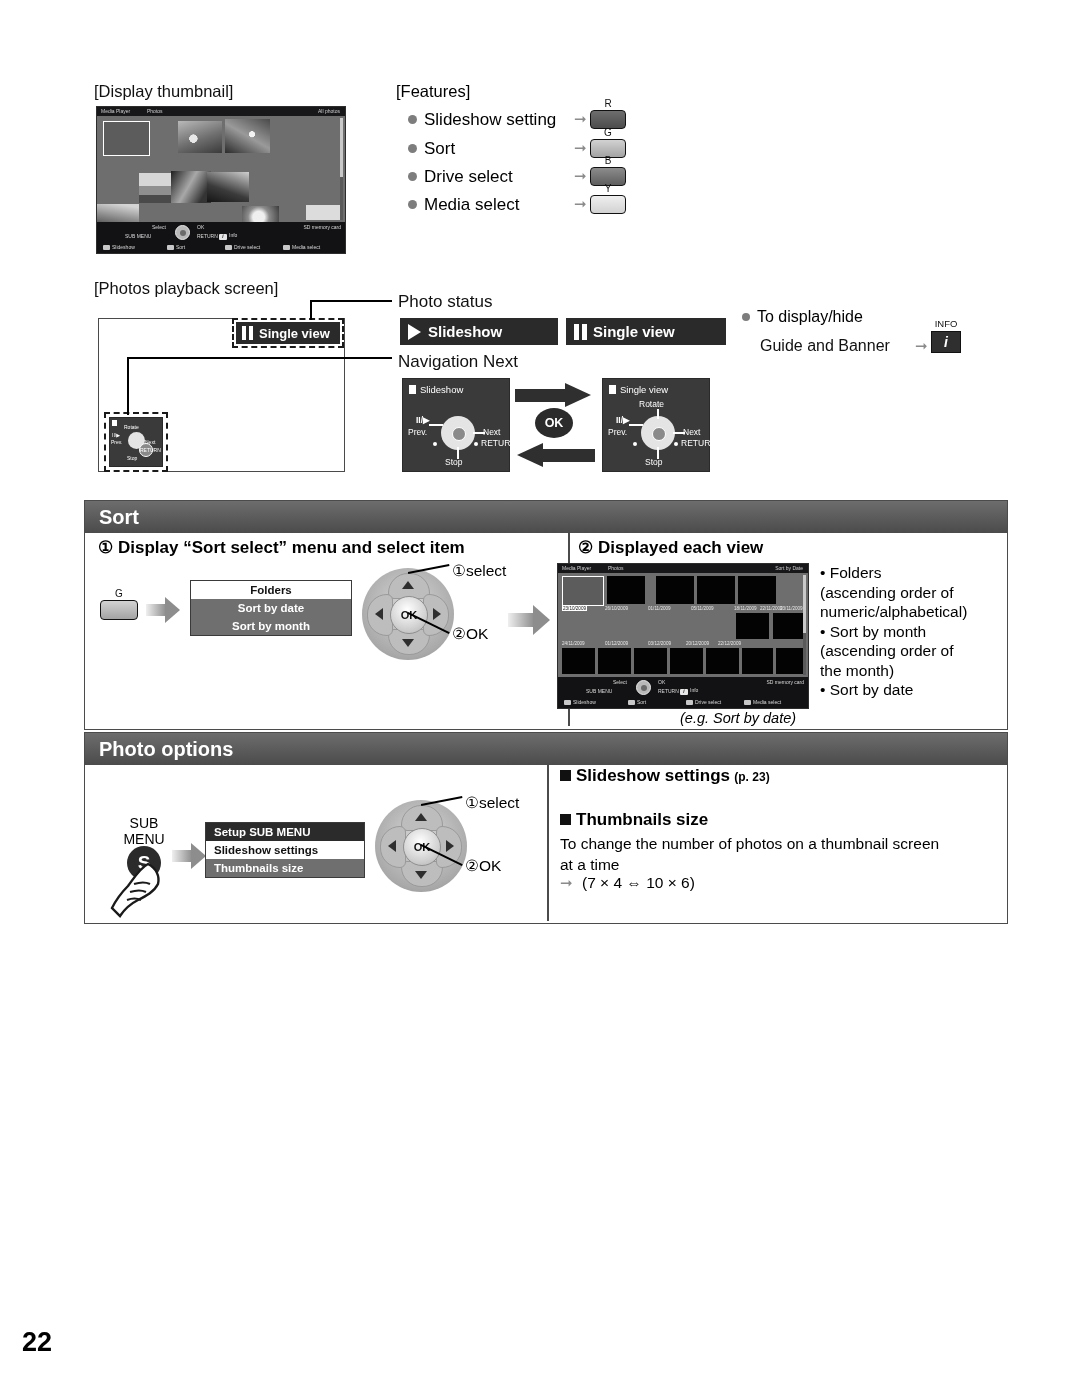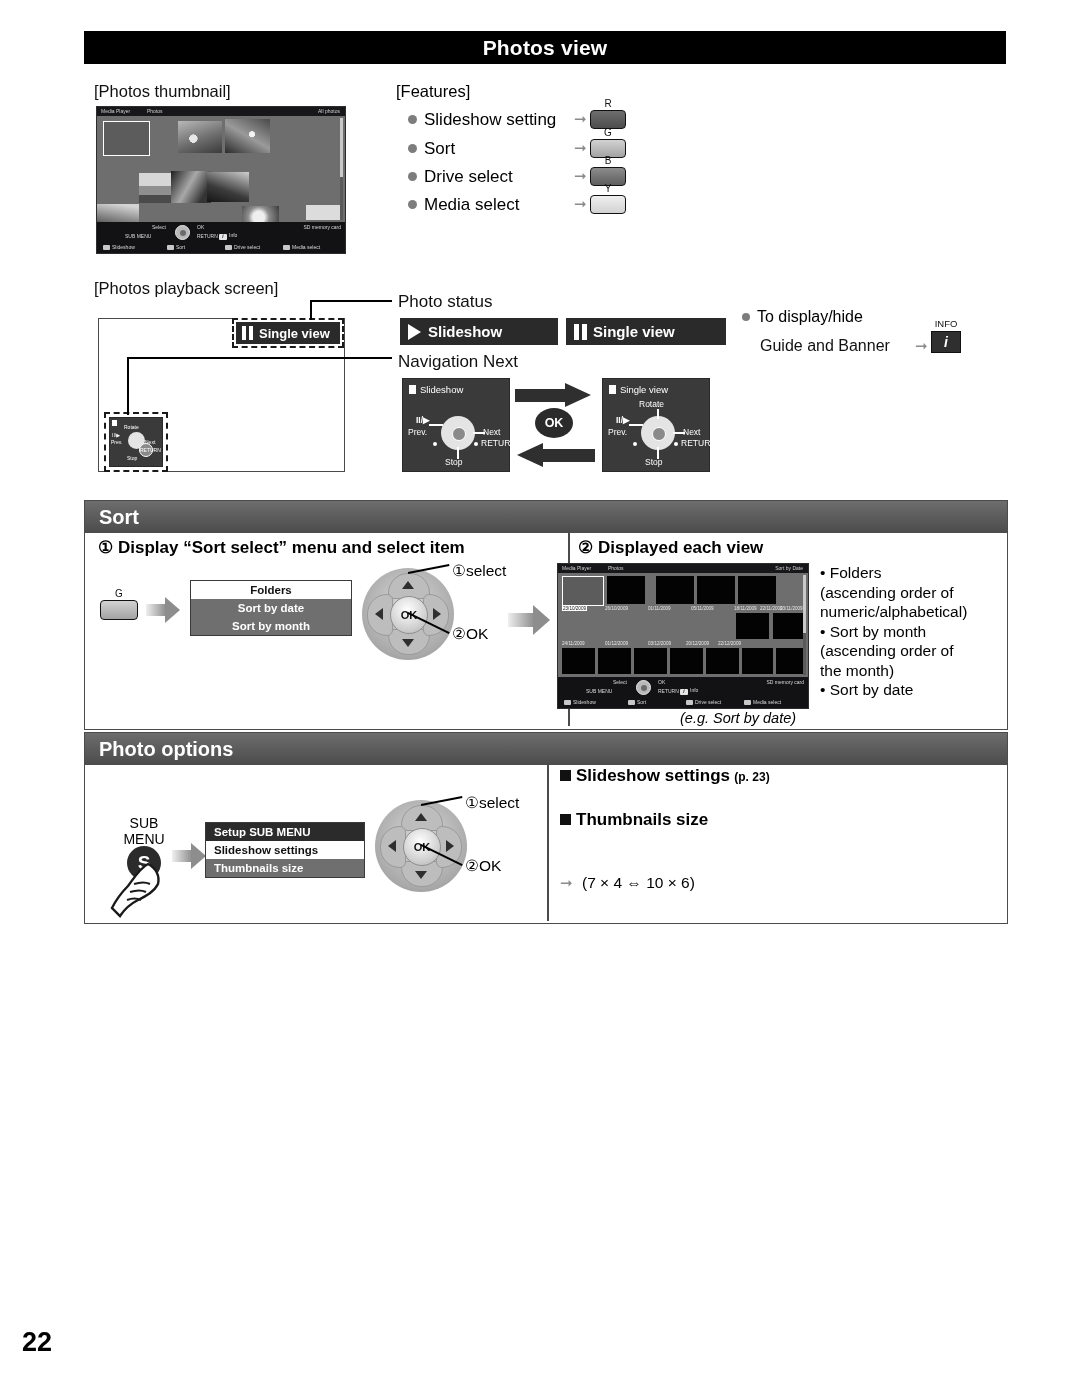--- a/index.html
+++ b/index.html
@@ -249,23 +249,22 @@
 
   .pagenum { position: absolute; left: 22px; top: 1327px; font-size: 27px; font-weight: bold; }
 
   .egtext { position: absolute; font-size: 14.5px; font-style: italic; }
 </style>
 </head>
 <body>
 
 <div class="page">
 
-  <div class="title-bar">Photos view</div>
-
-  <div class="caption" style="left:94px; top:82px;">[Photos thumbnail]</div>
+
+  <div class="caption" style="left:94px; top:82px;">[Display thumbnail]</div>
 
   <div class="tv" style="left:96px; top:106px; width:248px; height:146px;">
     <div class="tv-top">
       <span class="t1">Media Player</span>
       <span class="t2">Photos</span>
       <span class="t3">All photos</span>
     </div>
     <div class="tv-body">
       <div class="thumb sel" style="left:6px; top:5px; width:45px; height:33px;"></div>
       <div class="thumb photo-a" style="left:81px; top:5px; width:44px; height:32px;"></div>
@@ -583,18 +582,22 @@
   <div class="leader" style="left:421px; top:844px; width:46px; height:1.5px; transform:rotate(26deg); transform-origin:left center;"></div>
   <div class="cb-lbl" style="left:465px; top:857px;">②OK</div>
 
   <div class="rt-head" style="left:560px; top:766px;">
     <span class="sq"></span><span>Slideshow settings</span><span style="font-weight:normal; font-size:15.5px;">&nbsp;</span><span style="font-weight:bold; font-size:12px;text-align:right;">(p. 23)</span>
   </div>
 
   <div class="rt-head" style="left:560px; top:810px;">
     <span class="sq"></span><span>Thumbnails size</span>
   </div>
+  <div class="rt-text" style="left:560px; top:833px;">
+    <div>To change the number of photos on a thumbnail screen</div>
+    <div>at a time</div>
+  </div>
   <div class="arrow-r" style="left:560px; top:874px;">➞</div>
   <div class="rt-text" style="left:582px; top:872px;">(7 × 4 ⇔ 10 × 6)</div>
 
   <div class="pagenum">22</div>
 
 </div>
 
 </body></html>

